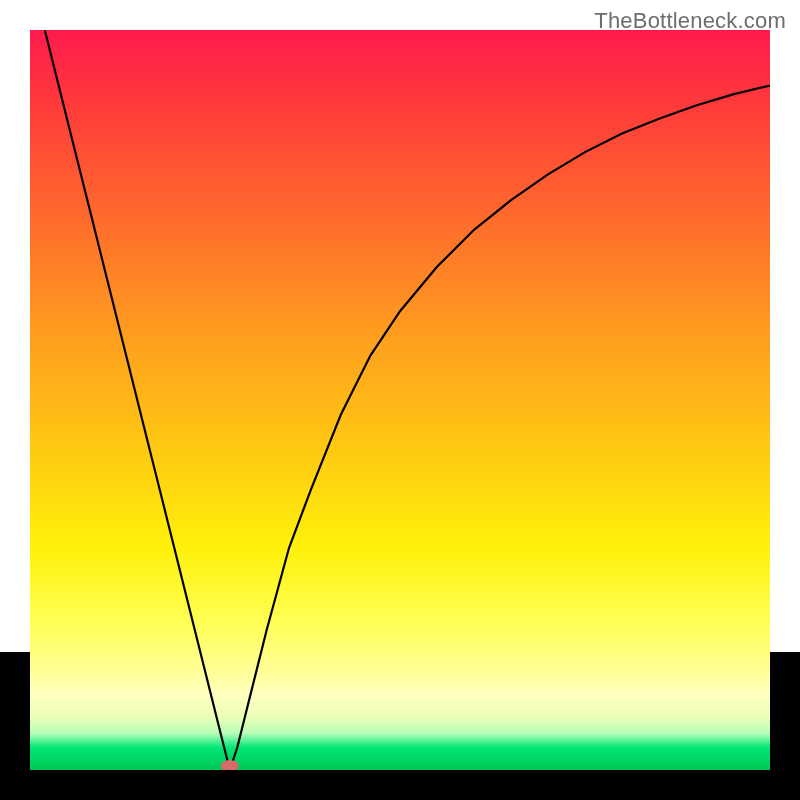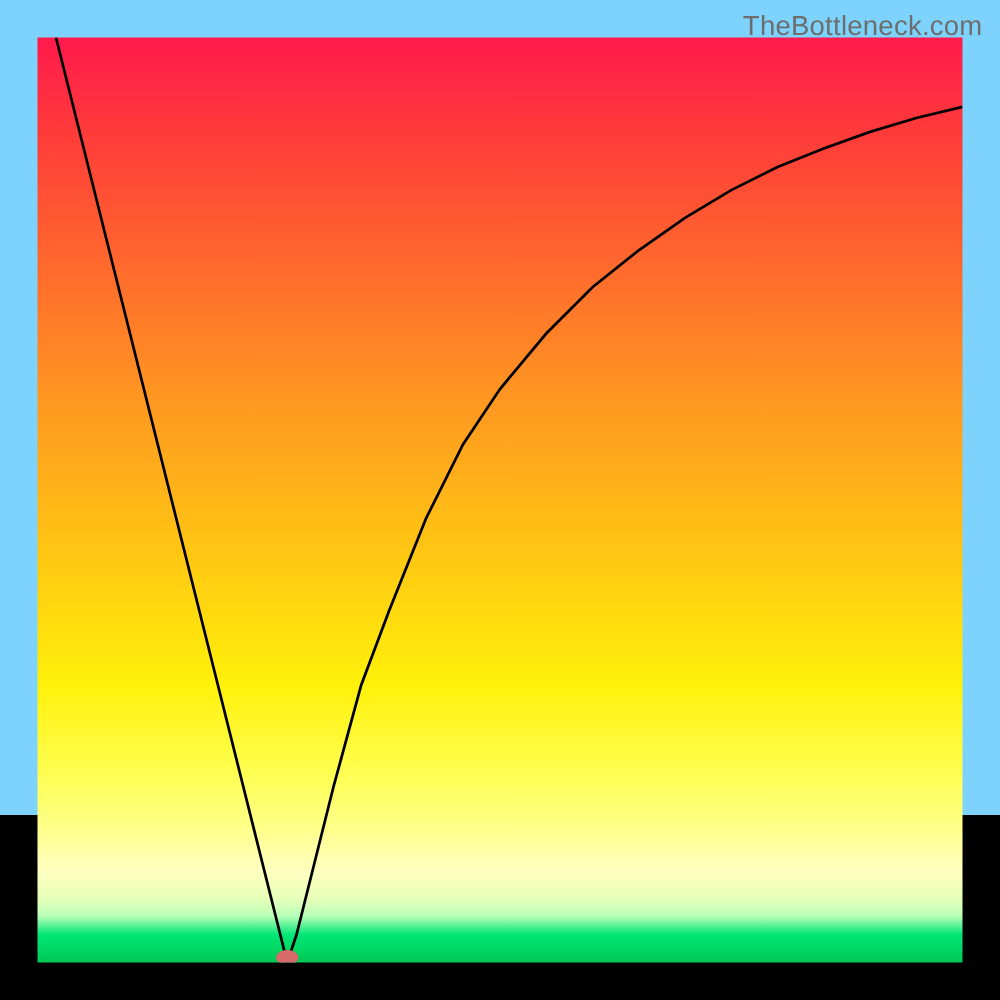--- a/index.html
+++ b/index.html
@@ -1,21 +1,21 @@
 <!DOCTYPE html>
 <html><head>
 <meta charset="utf-8">
 <style>
   * { margin: 0; padding: 0; box-sizing: border-box; }
   html, body { width: 800px; height: 800px; overflow: hidden; background: #000; }
   .frame {
     position: relative;
     width: 800px;
     height: 652px;
-    background: #7dd3fc;
+    background: #ffffff;
   }
   .plot-area {
     position: absolute;
     left: 30px;
     top: 30px;
     width: 740px;
     height: 740px;
   }
   .gradient-bg {
     position: absolute;

